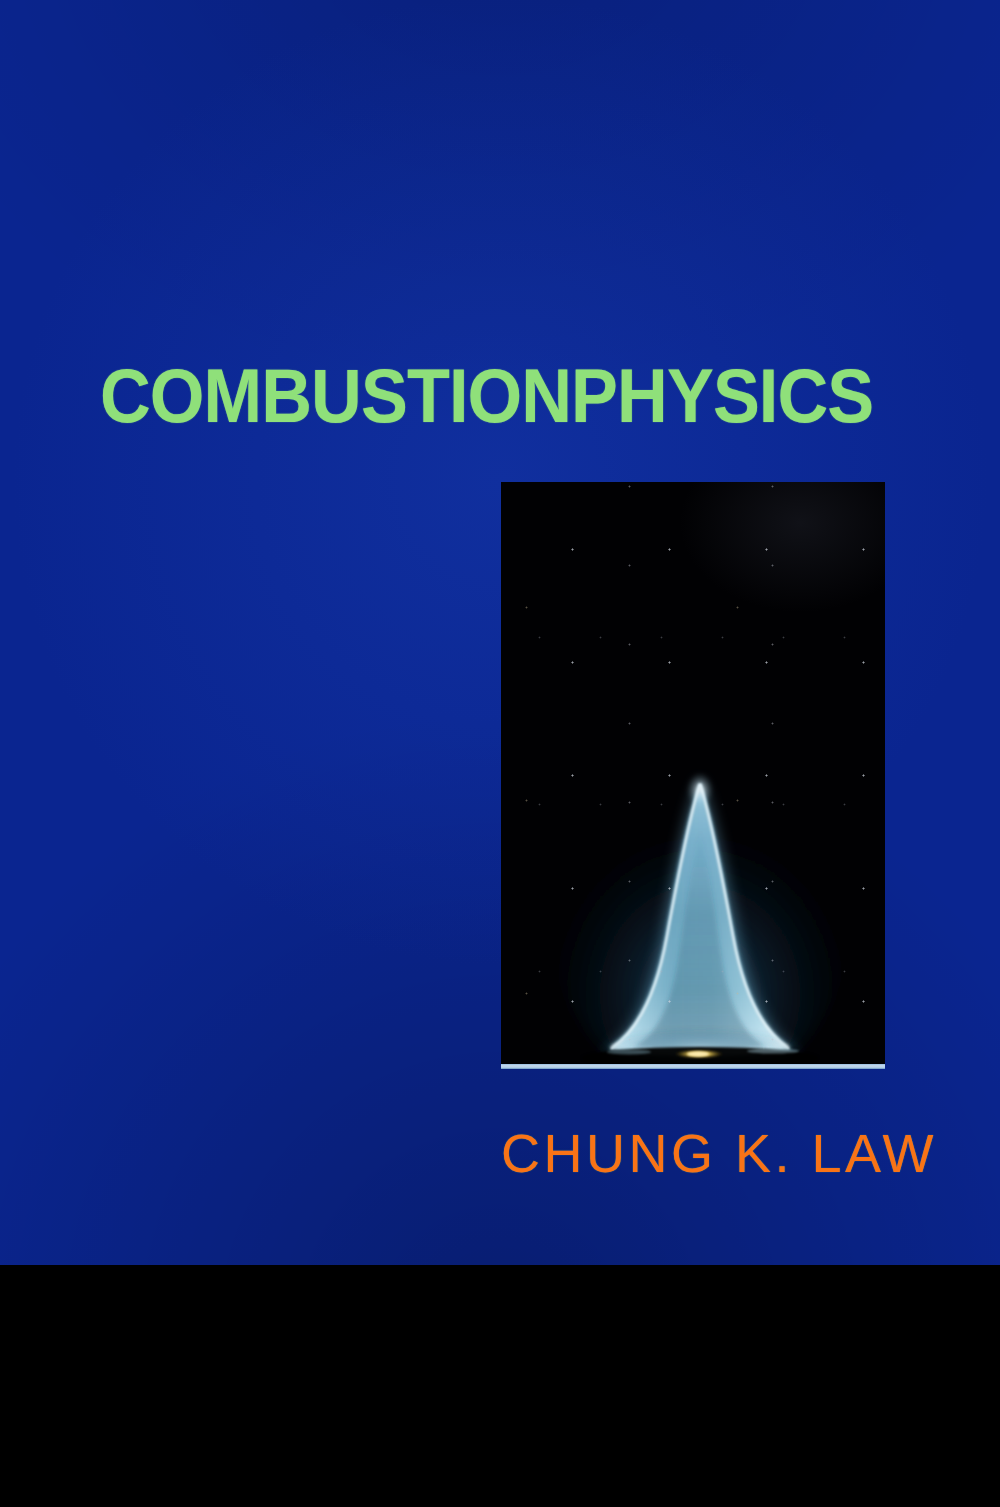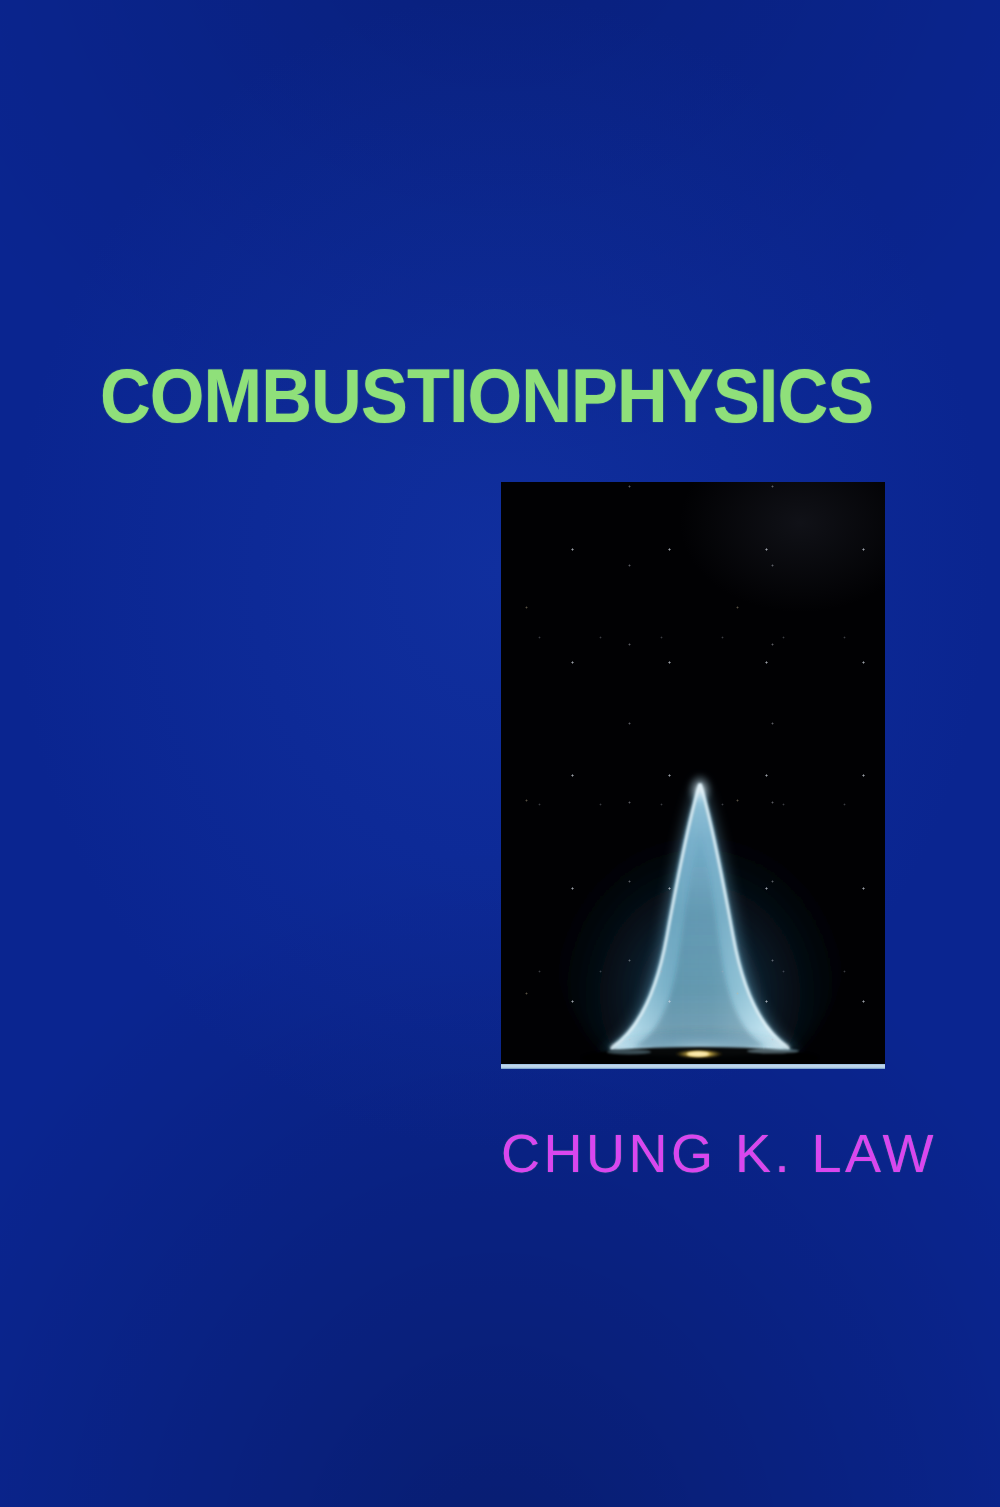--- a/index.html
+++ b/index.html
@@ -3,21 +3,21 @@
 <meta charset="utf-8">
 <style>
   html, body {
     margin: 0;
     padding: 0;
     background: #000;
   }
   #cover {
     position: relative;
     width: 1000px;
-    height: 1507px;
+    height: 1265px;
     overflow: hidden;
     background: #0a2590;
     font-family: "Liberation Sans", sans-serif;
     -webkit-font-smoothing: antialiased;
   }
 
   
   #cover-texture {
     position: absolute;
     inset: 0;
@@ -104,21 +104,21 @@
     opacity: 0.95;
   }
 
   
   #author {
     position: absolute;
     left: 501px;
     top: 1124px;
     width: 384px;
     text-align: center;
-    color: #d946ef;
+    color: #f97316;
     font-weight: 400;
     font-size: 54px;
     line-height: 58px;
     letter-spacing: 3.5px;
     white-space: nowrap;
     text-shadow: 0 0 1.2px rgba(147,225,128,0.5);
   }
 </style>
 </head>
 <body>

